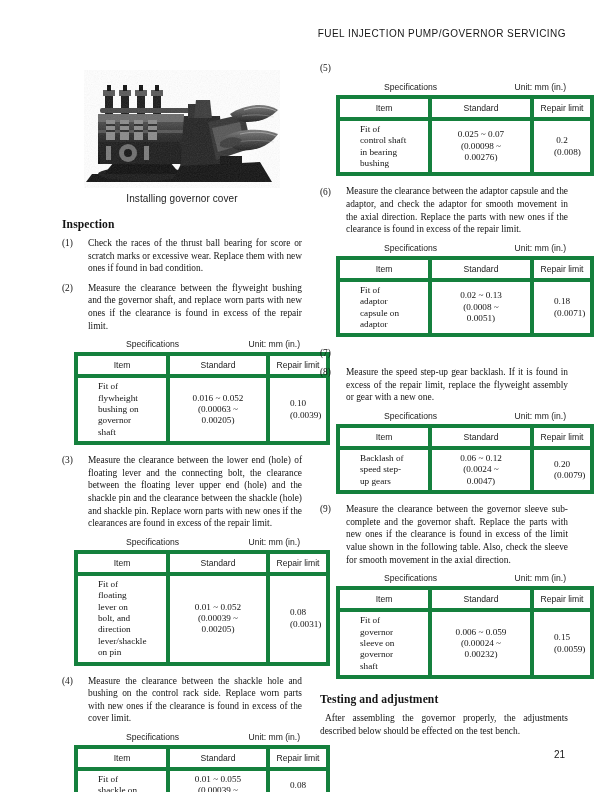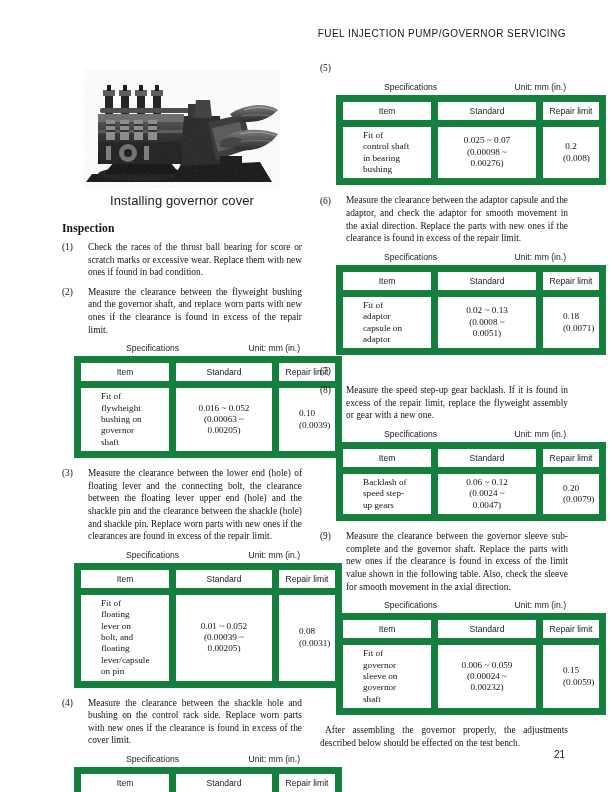--- a/index.html
+++ b/index.html
@@ -53,21 +53,21 @@
     height: 118px;
     margin: 0 auto;
     overflow: hidden;
     background: #ffffff;
   }
   .photo svg { display: block; }
   .fig-caption {
     margin-top: 5px;
     text-align: center;
     font-family: "Liberation Sans", sans-serif;
-    font-size: 13px;
+    font-size: 10px;
     color: #1b1b1b;
     letter-spacing: 0.1px;
   }
 
   
   .section-heading {
     font-family: "Liberation Serif", serif;
     font-weight: bold;
     font-size: 11.6px;
     margin: 14px 0 6px 0;
@@ -127,21 +127,21 @@
     width: 228px;
     margin-left: 12px;
     table-layout: fixed;
   }
   .col-right table.spec {
     width: 230px;
     margin-left: 16px;
   }
   table.spec th,
   table.spec td {
-    border: 7px solid #15803d;
+    border: 4px solid #15803d;
     padding: 0;
     vertical-align: middle;
     margin-left: 24px;
   }
   table.spec th {
     font-family: "Liberation Sans", sans-serif;
     font-weight: normal;
     font-size: 8.6px;
     line-height: 10px;
     text-align: center;
@@ -342,21 +342,21 @@
       <table class="spec">
         <thead>
           <tr>
             <th class="w-item">Item</th>
             <th class="w-std">Standard</th>
             <th class="w-repair">Repair limit</th>
           </tr>
         </thead>
         <tbody>
           <tr>
-            <td class="c-item">Fit of floating lever on bolt, and floating lever/capsule on pin</td>
+            <td class="c-item">Fit of floating lever on bolt, and direction lever/shackle on pin</td>
             <td class="c-std">
               <div>0.01 ~ 0.052</div>
               <div>(0.00039 ~ 0.00205)</div>
             </td>
             <td class="c-repair">
               <div>0.08</div>
               <div>(0.0031)</div>
             </td>
           </tr>
         </tbody>
@@ -533,19 +533,20 @@
             </td>
             <td class="c-repair">
               <div>0.15</div>
               <div>(0.0059)</div>
             </td>
           </tr>
         </tbody>
       </table>
     </div>
 
+    <div class="section-heading">Testing and adjustment</div>
     <div class="plain-para">After assembling the governor properly, the adjustments described below should be effected on the test bench.</div>
 
   </div>
 
   <div class="page-number">21</div>
 
 </div>
 
 </body></html>

